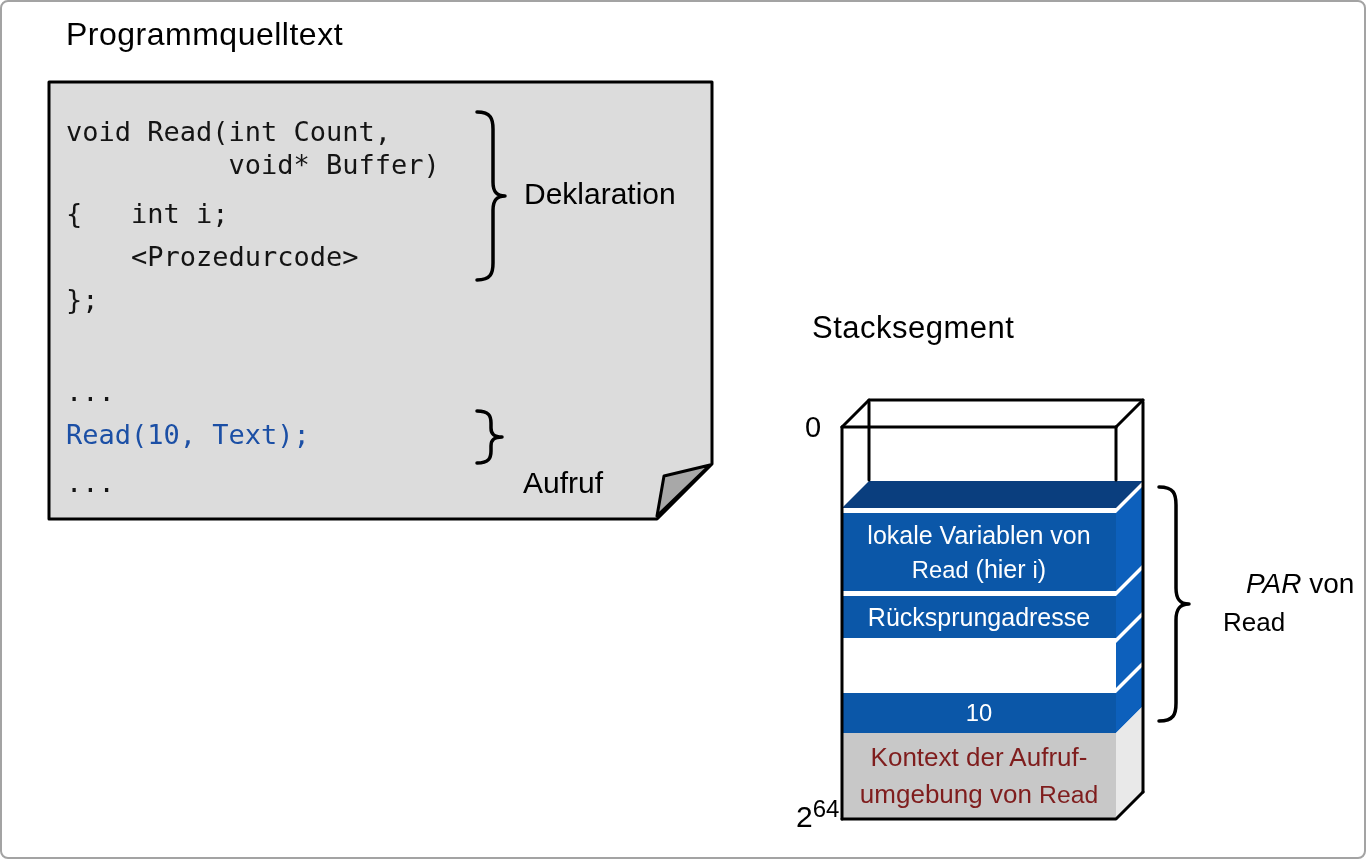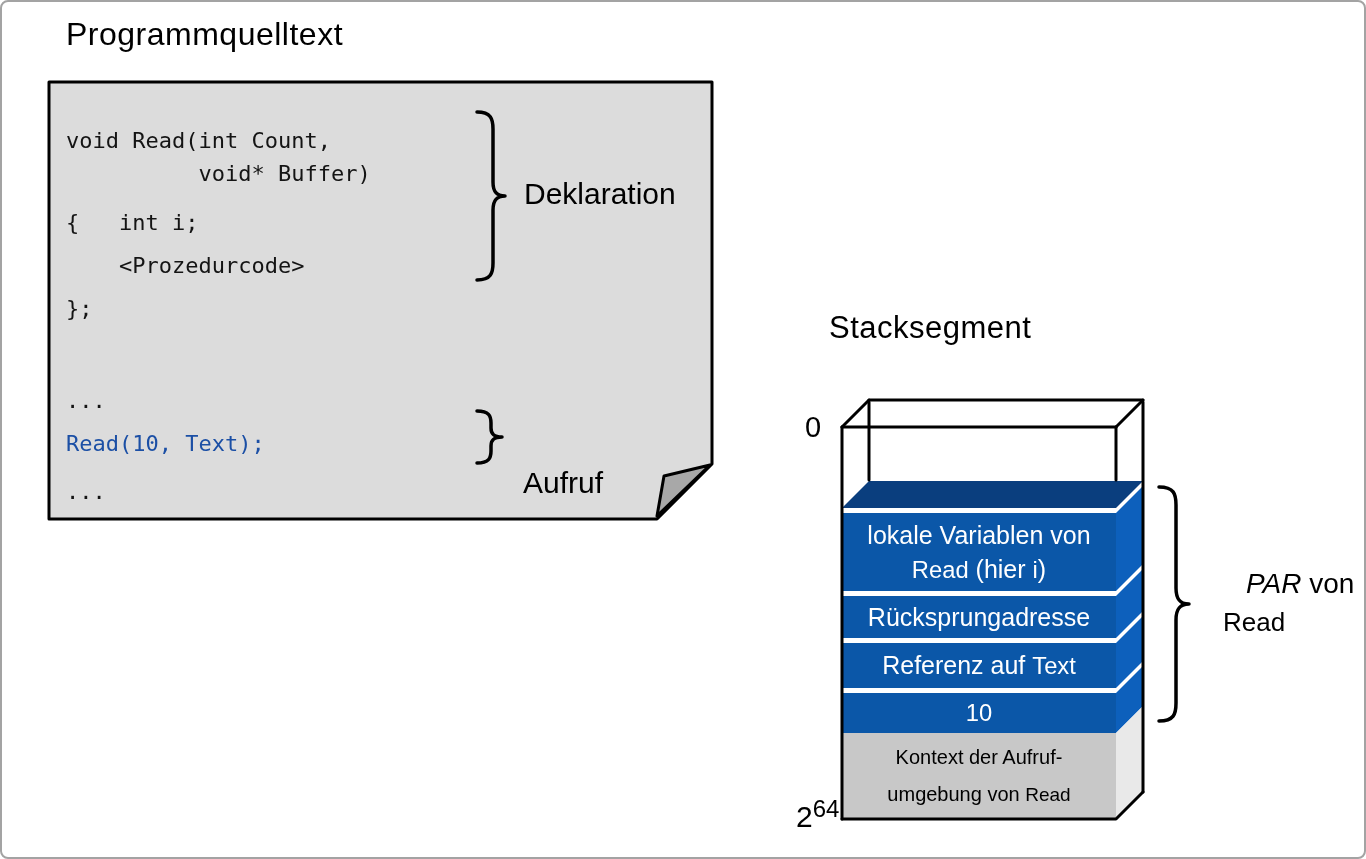--- a/index.html
+++ b/index.html
@@ -4,26 +4,26 @@
 <style>
   html,body{margin:0;padding:0;background:#fff;}
   .canvas{position:relative;width:1366px;height:859px;background:#ffffff;
           border:2px solid #a3a3a3;border-radius:8px;box-sizing:border-box;
           overflow:hidden;font-family:"Liberation Sans",sans-serif;color:#000;}
   svg.layer{position:absolute;left:0;top:0;pointer-events:none;}
 
   
   .h-title{position:absolute;font-size:32px;letter-spacing:.5px;}
   #title-left{left:64px;top:14px;}
-  #title-stack{left:810px;top:308px;font-size:31px;margin-left:17px;}
+  #title-stack{left:810px;top:308px;font-size:31px;}
 
   
   .code-line{position:absolute;left:64px;height:36px;line-height:36px;
-             font-family:"DejaVu Sans Mono",monospace;font-size:22px;
-             color:#141414;white-space:pre;margin-top:9px;}
+             font-family:"DejaVu Sans Mono",monospace;font-size:27px;
+             color:#141414;white-space:pre;}
   .code-line.call{color:#1b4fa5;}
 
   
   .brace-label{position:absolute;font-size:30px;}
   #lbl-deklaration{left:522px;top:175px;}
   #lbl-aufruf{left:521px;top:419px;margin-top:45px;}
 
   
   .addr{position:absolute;font-size:29px;}
   #addr-top{left:803px;top:409px;}
@@ -31,21 +31,21 @@
   #addr-bottom .sup{font-size:24px;vertical-align:10px;}
 
   
   .frame-front{position:absolute;left:840px;width:274px;background:#0b57a8;color:#fff;
                display:flex;flex-direction:column;align-items:center;justify-content:center;
                text-align:center;font-size:25px;line-height:34px;}
   .frame-side{position:absolute;left:1114px;width:27px;background:#0d60bc;
               transform:skewY(-45deg);transform-origin:0 0;}
   .frame-top{position:absolute;left:867px;top:479px;width:274px;height:27px;background:#0a3e7e;
              transform:skewX(-45deg);transform-origin:0 0;}
-  .ctx-front{background:#c8c8c8;color:#000000;font-size:20px;line-height:37px;}
+  .ctx-front{background:#c8c8c8;color:#7f1d1d;font-size:26px;line-height:37px;}
   .ctx-side{background:#e9e9e9;}
   .mono{font-family:Liberation Sans, sans-serif;font-size:0.95em;white-space:pre;}
   .pre{white-space:pre;}
 
   
   .par-label{position:absolute;left:1221px;top:563px;font-size:28px;line-height:38px;}
   .par-label .it{font-style:italic;margin-left:23px;}
   .par-label .mono{font-size:26px;}
 </style>
 </head>
@@ -82,23 +82,20 @@
     <div>lokale Variablen von</div>
     <div><span class="mono">Read</span><span class="pre"> (hier </span><span class="mono">i</span><span class="pre">)</span></div>
   </div>
   <div class="frame-side" style="top:511px;height:78px"></div>
 
   <div class="frame-front" style="top:594px;height:42px">
     <div>Rücksprungadresse</div>
   </div>
   <div class="frame-side" style="top:594px;height:42px"></div>
 
-  <div class="frame-front" style="top:641px;height:45px">
-    <div><span class="pre">Referenz auf </span><span class="mono">Text</span></div>
-  </div>
   <div class="frame-side" style="top:641px;height:45px"></div>
 
   <div class="frame-front" style="top:691px;height:40px">
     <div class="mono">10</div>
   </div>
   <div class="frame-side" style="top:691px;height:40px"></div>
 
   <div class="frame-front ctx-front" style="top:731px;height:86px">
     <div>Kontext der Aufruf-</div>
     <div><span class="pre">umgebung von </span><span class="mono">Read</span></div>

